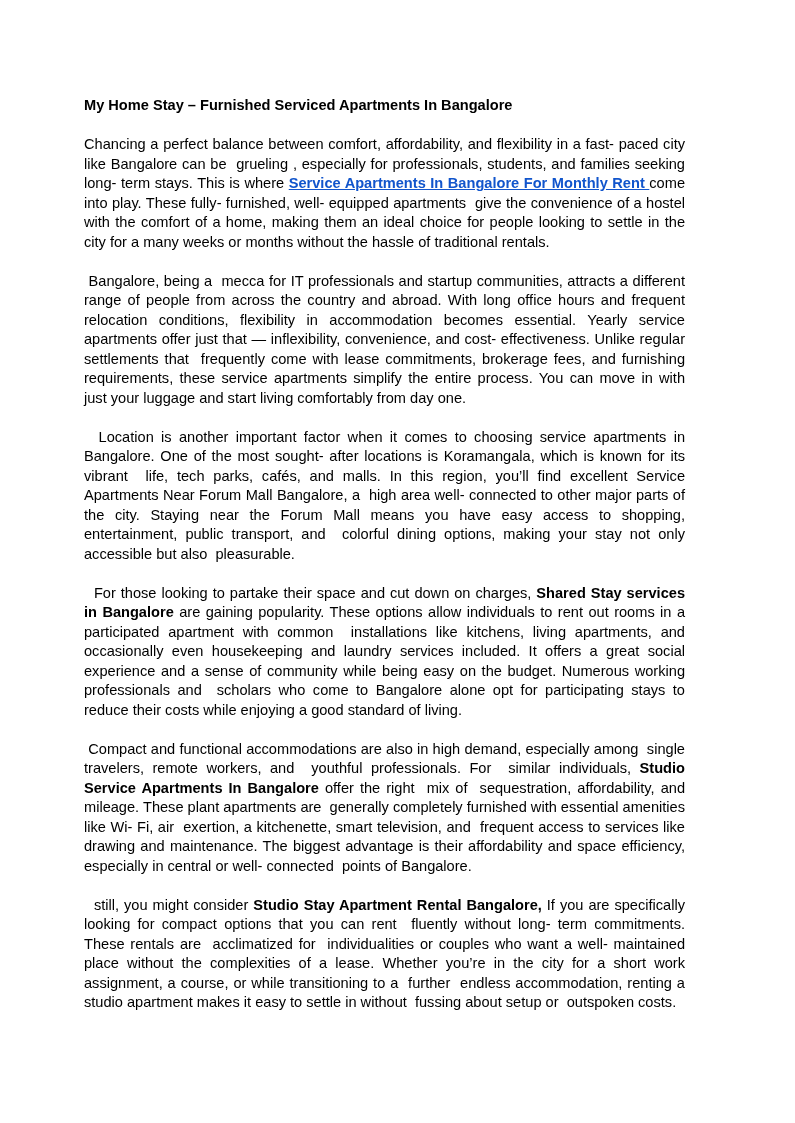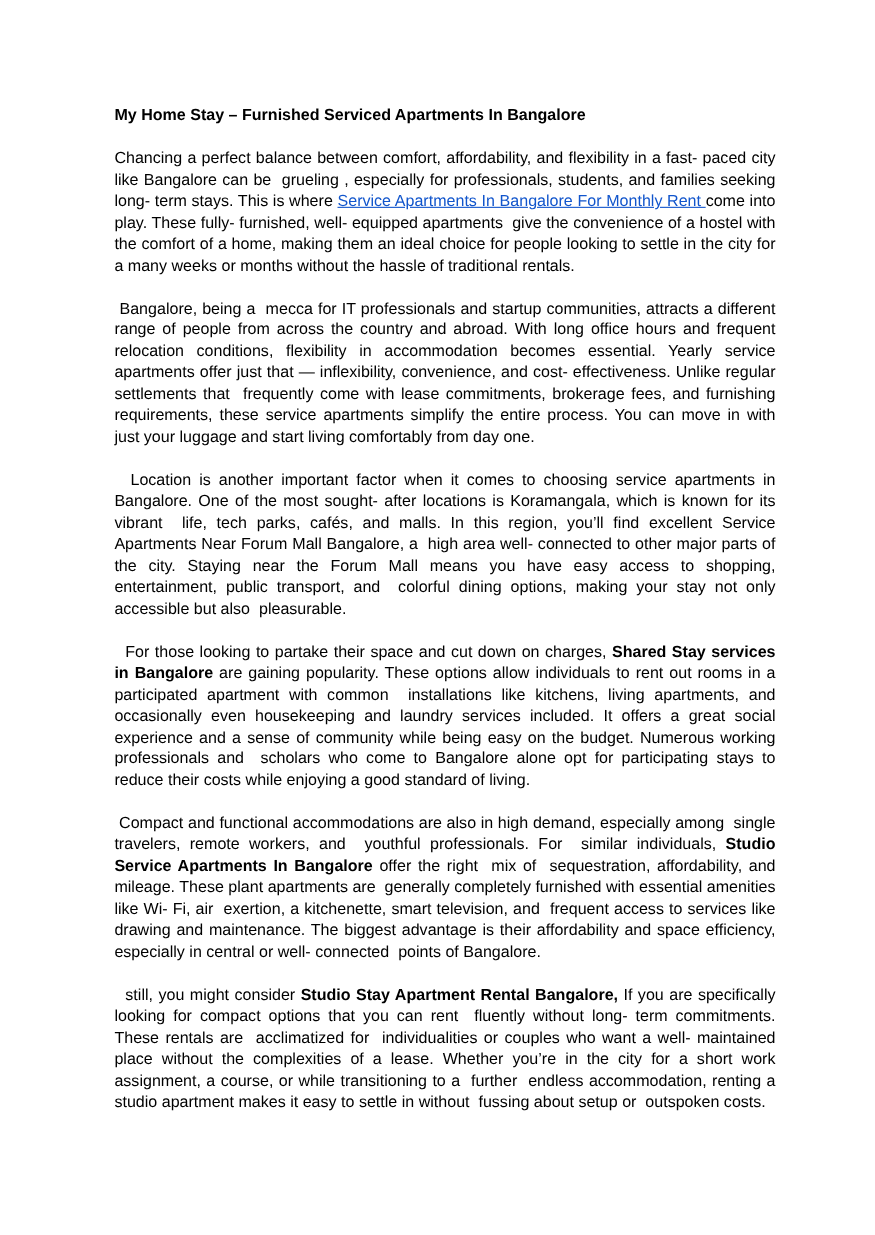--- a/index.html
+++ b/index.html
@@ -1,39 +1,39 @@
 <!DOCTYPE html>
 <html><head>
 <meta charset="utf-8">
 <style>
   html, body { margin: 0; padding: 0; background: #ffffff; }
   body { width: 795px; height: 1123px; position: relative; overflow: hidden; }
   .page {
     position: absolute;
-    left: 104px;
+    left: 84px;
     top: 96px;
     width: 601px;
     font-family: "Liberation Sans", sans-serif;
     font-size: 14.6px;
     line-height: 19.5px;
     color: #000000;
   }
   .title {
     font-weight: bold;
     margin: 0 0 19.5px 0;
     font-size: 14.6px;
     line-height: 19.5px;
   }
   .para {
     margin: 0 0 19.5px 0;
     text-align: justify;
   }
   .link {
     color: #1155cc;
-    font-weight: normal;
+    font-weight: bold;
     text-decoration: underline;
     cursor: pointer;
   }
   b { font-weight: bold; }
 </style>
 </head>
 <body>
 
 <div class="page">
   <div class="title">My Home Stay – Furnished Serviced Apartments In Bangalore</div>

